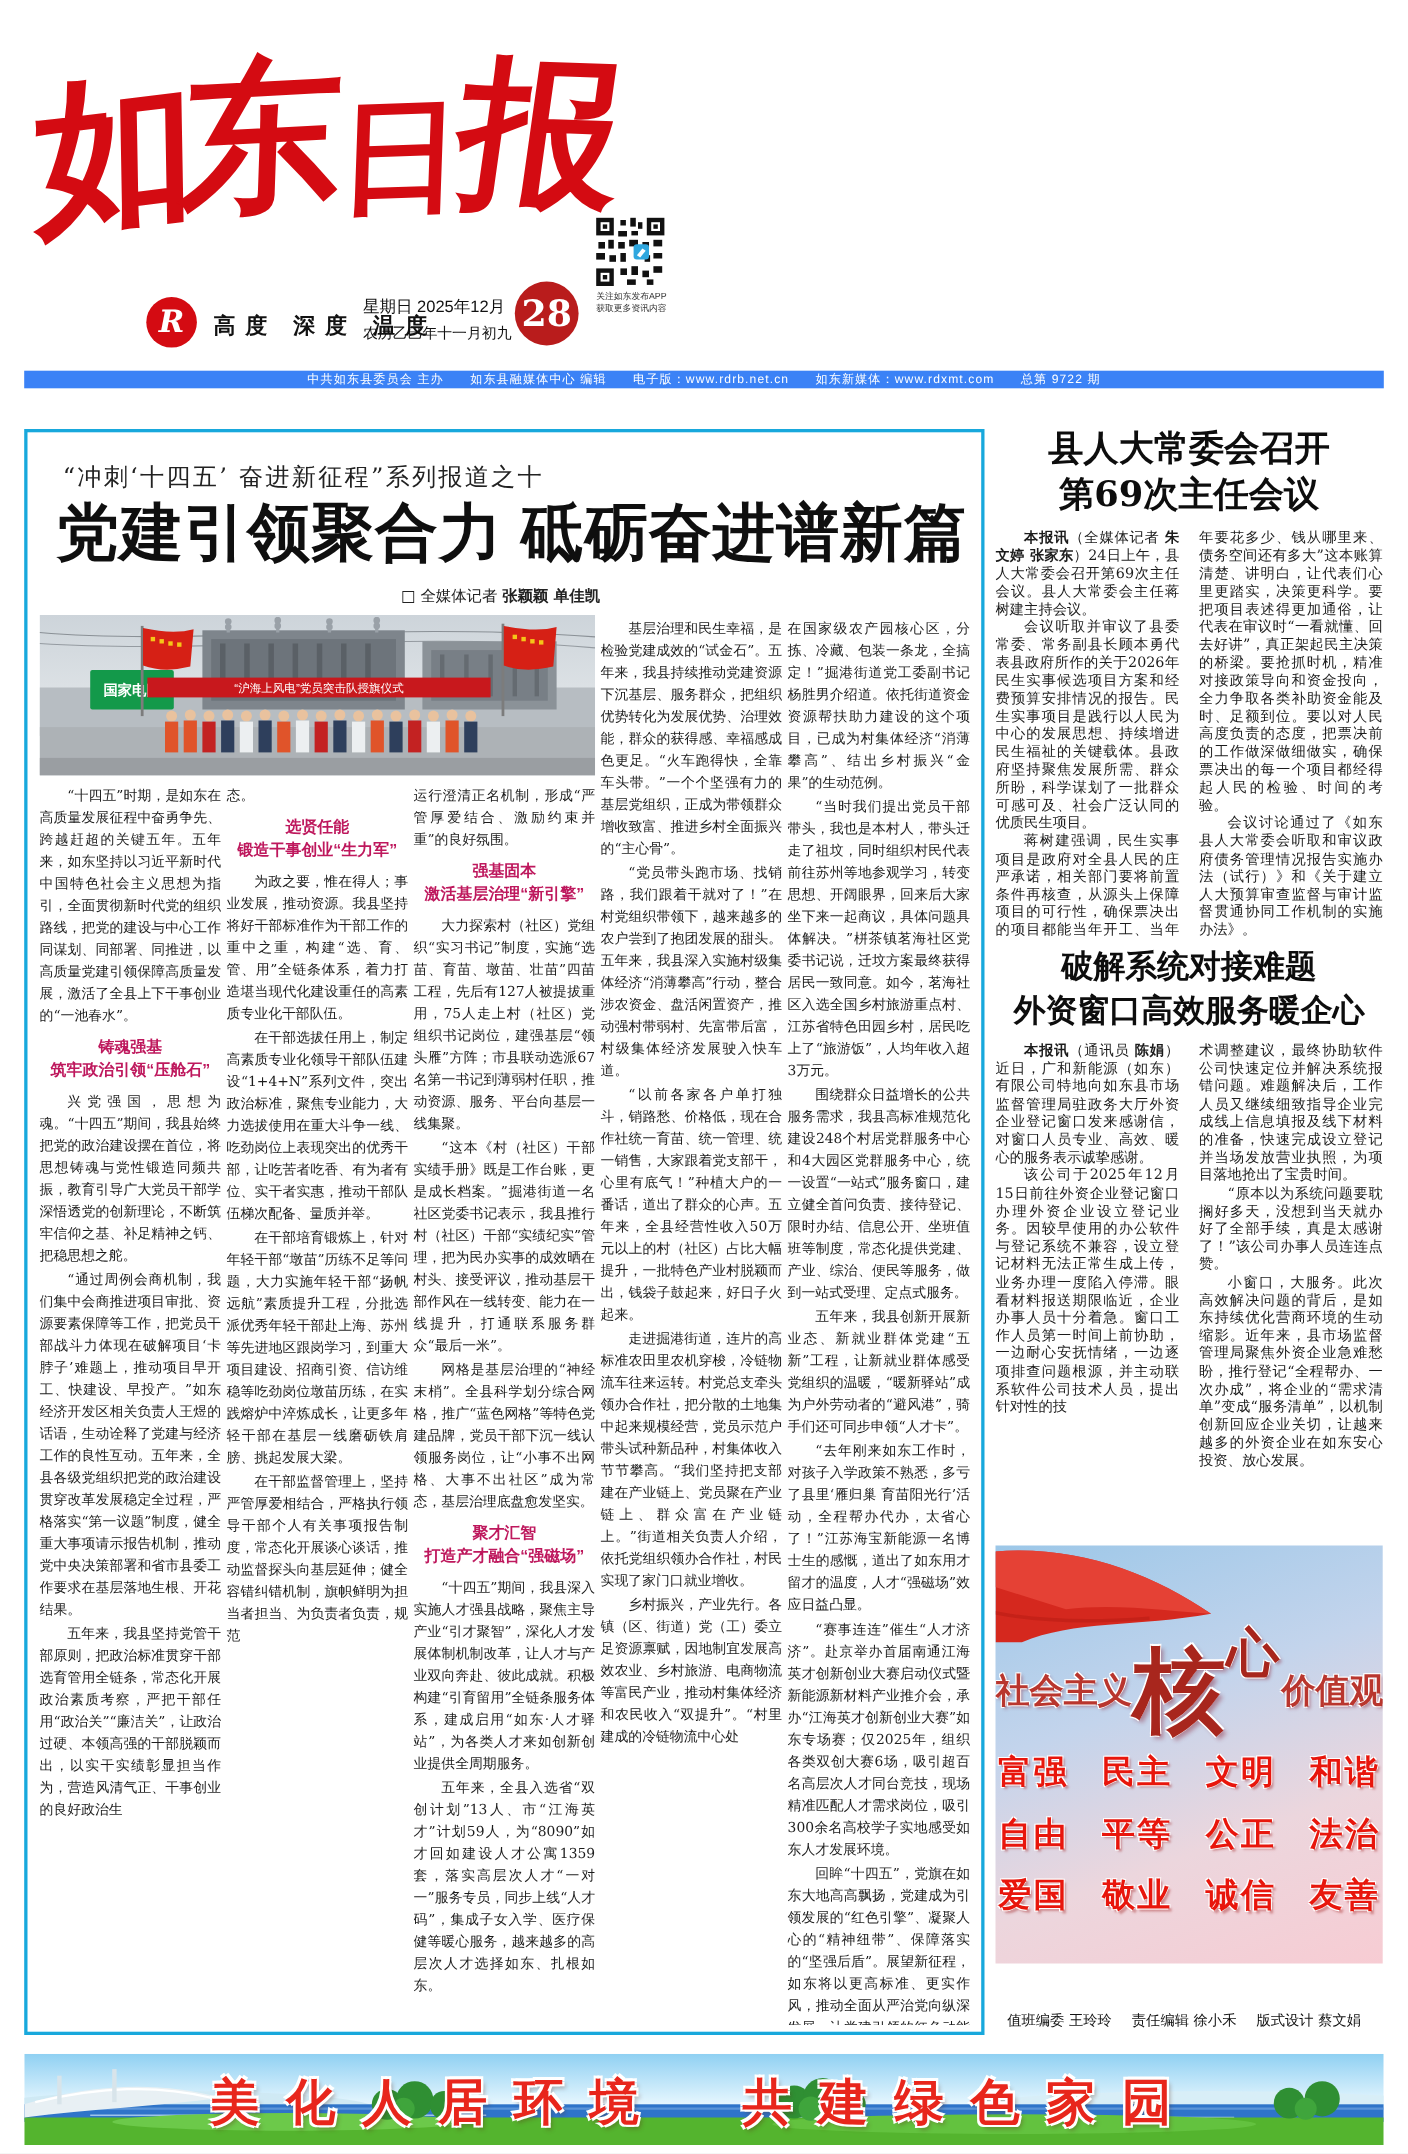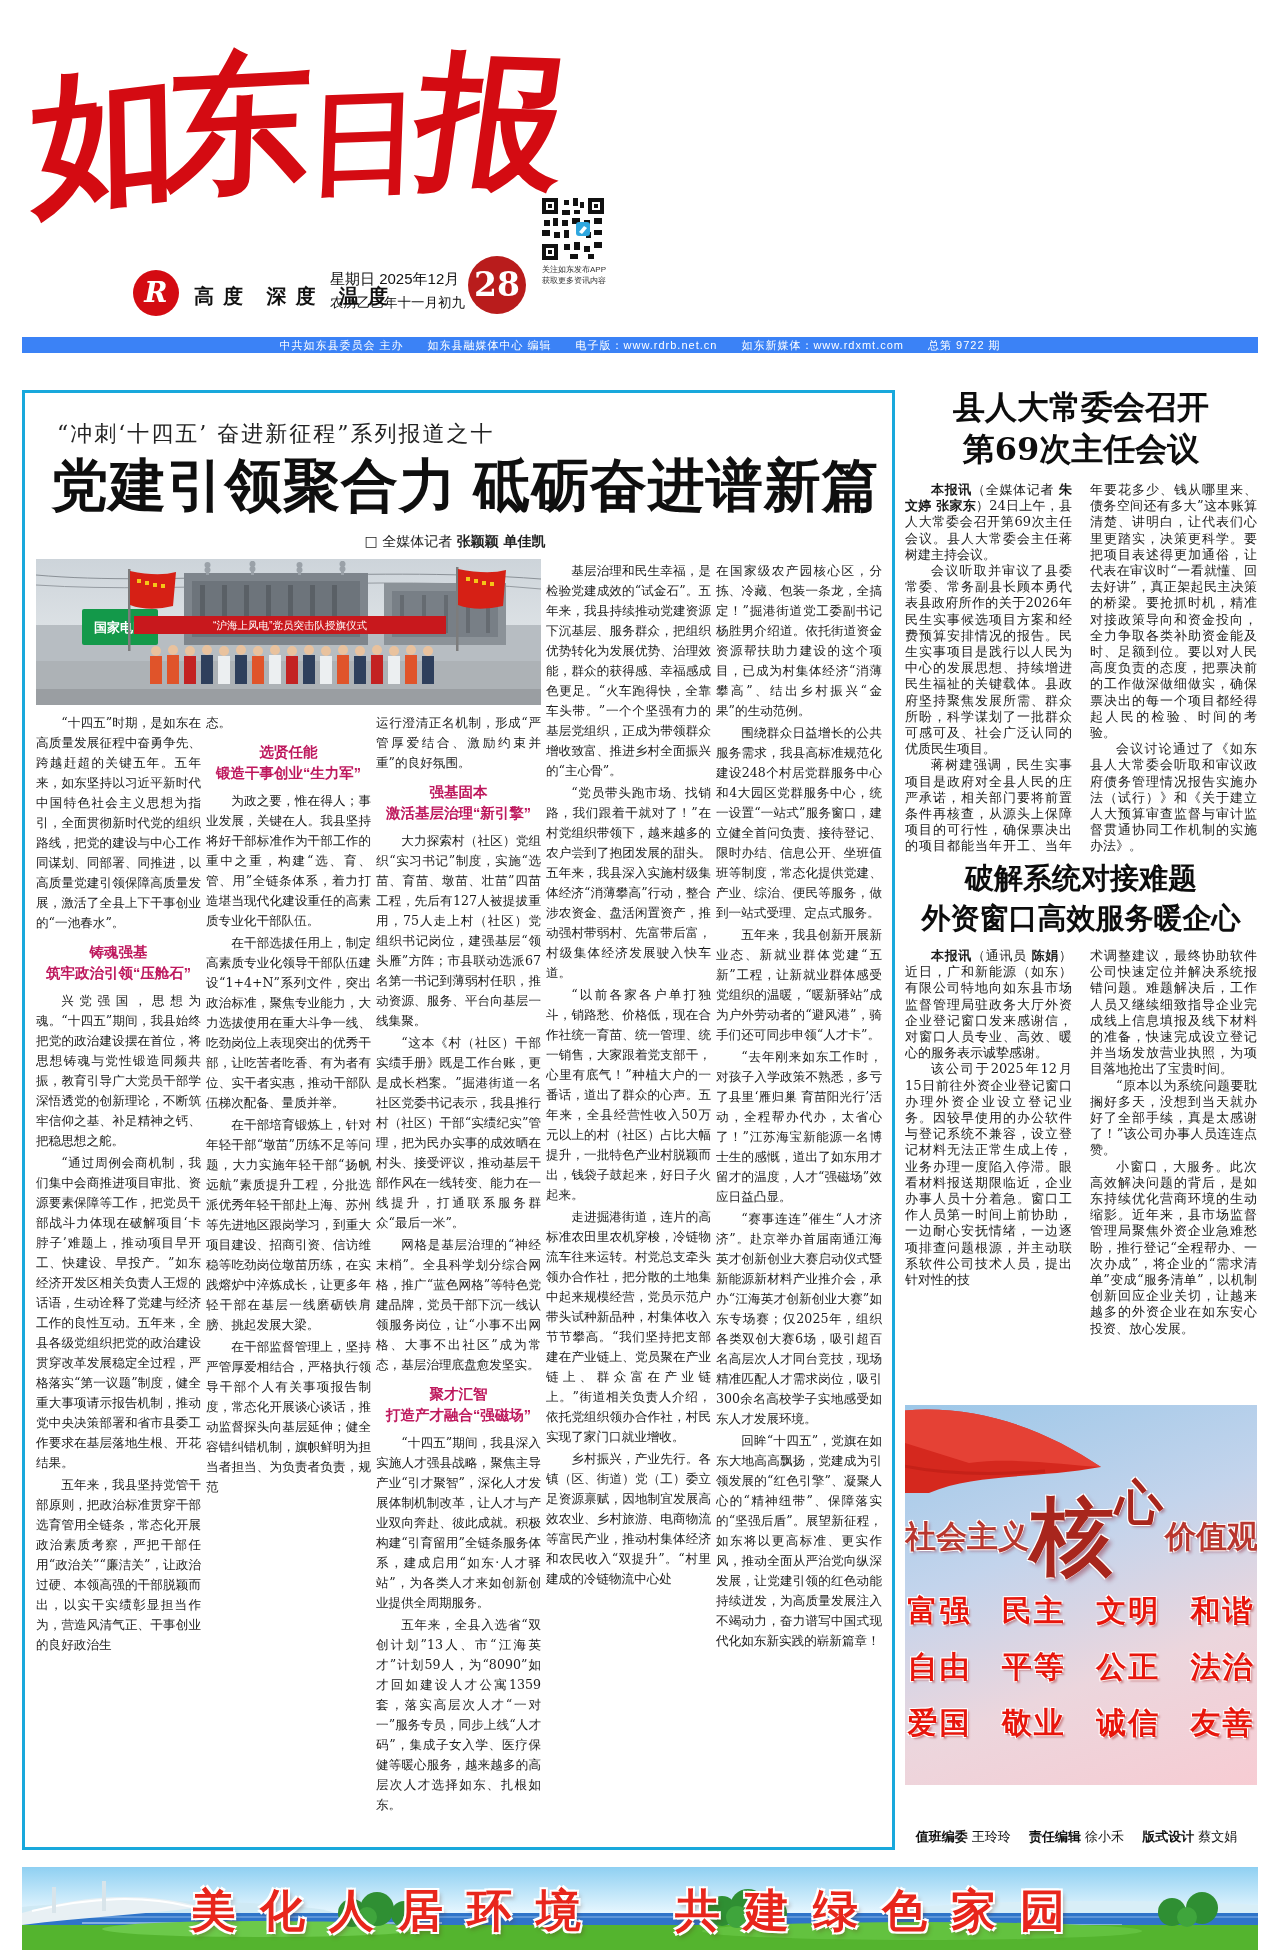--- a/index.html
+++ b/index.html
@@ -92,21 +92,21 @@
   .pt-mid{font-family:"DejaVu Serif",serif;font-weight:900;font-size:48px;color:#a8261d;
       vertical-align:28px;margin-right:2px;
       text-shadow:-1px -1px 0 #fff,1px -1px 0 #fff,-1px 1px 0 #fff,2px 2px 3px rgba(140,40,60,.45);}
   .prow{position:absolute;left:0;width:100%;text-align:center;font-family:"Liberation Sans",sans-serif;
       font-weight:900;font-size:30px;color:#e8160c;word-spacing:20px;letter-spacing:2px;
       text-shadow:-1px -1px 0 #fff,1px -1px 0 #fff,-1px 1px 0 #fff,2px 2px 2px rgba(160,30,30,.4);}
   .pr1{top:186px;} .pr2{top:242px;} .pr3{top:298px;}
 
   
   .credits{left:893px;top:1828px;width:367px;text-align:center;font-size:13px;color:#111;white-space:nowrap;}
-  .credits .lbl{font-family:"Liberation Sans",sans-serif;font-weight:700;}
+  .credits .lbl{font-family:"Liberation Sans",sans-serif;font-weight:400;}
   .credits .nm{font-family:"DejaVu Serif",serif;margin-right:14px;}
   .gbanner{left:22px;top:1867px;width:1236px;height:83px;overflow:hidden;}
   .gbanner svg{position:absolute;top:0;left:0;}
   .gtext{position:absolute;top:14px;left:0;width:100%;text-align:center;white-space:nowrap;
       font-family:"Liberation Sans",sans-serif;font-weight:900;font-size:45px;color:#e8261c;
       letter-spacing:24px;
       text-shadow:-2px -2px 0 #fff,2px -2px 0 #fff,-2px 2px 0 #fff,2px 2px 0 #fff,3px 4px 4px rgba(90,40,20,.35);}
   .gtext .gap{display:inline-block;width:70px;}
 </style>
 </head>
@@ -342,21 +342,21 @@
       <p>“通过周例会商机制，我们集中会商推进项目审批、资源要素保障等工作，把党员干部战斗力体现在破解项目‘卡脖子’难题上，推动项目早开工、快建设、早投产。”如东经济开发区相关负责人王煜的话语，生动诠释了党建与经济工作的良性互动。五年来，全县各级党组织把党的政治建设贯穿改革发展稳定全过程，严格落实“第一议题”制度，健全重大事项请示报告机制，推动党中央决策部署和省市县委工作要求在基层落地生根、开花结果。</p>
       <p>五年来，我县坚持党管干部原则，把政治标准贯穿干部选育管用全链条，常态化开展政治素质考察，严把干部任用“政治关”“廉洁关”，让政治过硬、本领高强的干部脱颖而出，以实干实绩彰显担当作为，营造风清气正、干事创业的良好政治生</p>
     </div>
 
     <div class="abs bcol c2">
       <p class="noindent">态。</p>
       <div class="subhead">
         <div>选贤任能</div>
         <div>锻造干事创业“生力军”</div>
       </div>
-      <p>为政之要，惟在得人；事业发展，关键在人。我县坚持将好干部标准作为干部工作的重中之重，构建“选、育、管、用”全链条体系，着力打造堪当现代化建设重任的高素质专业化干部队伍。</p>
+      <p>为政之要，惟在得人；事业发展，推动资源。我县坚持将好干部标准作为干部工作的重中之重，构建“选、育、管、用”全链条体系，着力打造堪当现代化建设重任的高素质专业化干部队伍。</p>
       <p>在干部选拔任用上，制定高素质专业化领导干部队伍建设“1+4+N”系列文件，突出政治标准，聚焦专业能力，大力选拔使用在重大斗争一线、吃劲岗位上表现突出的优秀干部，让吃苦者吃香、有为者有位、实干者实惠，推动干部队伍梯次配备、量质并举。</p>
       <p>在干部培育锻炼上，针对年轻干部“墩苗”历练不足等问题，大力实施年轻干部“扬帆远航”素质提升工程，分批选派优秀年轻干部赴上海、苏州等先进地区跟岗学习，到重大项目建设、招商引资、信访维稳等吃劲岗位墩苗历练，在实践熔炉中淬炼成长，让更多年轻干部在基层一线磨砺铁肩膀、挑起发展大梁。</p>
       <p>在干部监督管理上，坚持严管厚爱相结合，严格执行领导干部个人有关事项报告制度，常态化开展谈心谈话，推动监督探头向基层延伸；健全容错纠错机制，旗帜鲜明为担当者担当、为负责者负责，规范</p>
     </div>
 
     <div class="abs bcol c3">
       <p class="noindent">运行澄清正名机制，形成“严管厚爱结合、激励约束并重”的良好氛围。</p>
       <div class="subhead">
         <div>强基固本</div>
         <div>激活基层治理“新引擎”</div>
@@ -375,20 +375,21 @@
     <div class="abs bcol c4">
       <p>基层治理和民生幸福，是检验党建成效的“试金石”。五年来，我县持续推动党建资源下沉基层、服务群众，把组织优势转化为发展优势、治理效能，群众的获得感、幸福感成色更足。“火车跑得快，全靠车头带。”一个个坚强有力的基层党组织，正成为带领群众增收致富、推进乡村全面振兴的“主心骨”。</p>
       <p>“党员带头跑市场、找销路，我们跟着干就对了！”在村党组织带领下，越来越多的农户尝到了抱团发展的甜头。五年来，我县深入实施村级集体经济“消薄攀高”行动，整合涉农资金、盘活闲置资产，推动强村带弱村、先富带后富，村级集体经济发展驶入快车道。</p>
       <p>“以前各家各户单打独斗，销路愁、价格低，现在合作社统一育苗、统一管理、统一销售，大家跟着党支部干，心里有底气！”种植大户的一番话，道出了群众的心声。五年来，全县经营性收入50万元以上的村（社区）占比大幅提升，一批特色产业村脱颖而出，钱袋子鼓起来，好日子火起来。</p>
       <p>走进掘港街道，连片的高标准农田里农机穿梭，冷链物流车往来运转。村党总支牵头领办合作社，把分散的土地集中起来规模经营，党员示范户带头试种新品种，村集体收入节节攀高。“我们坚持把支部建在产业链上、党员聚在产业链上、群众富在产业链上。”街道相关负责人介绍，依托党组织领办合作社，村民实现了家门口就业增收。</p>
       <p>乡村振兴，产业先行。各镇（区、街道）党（工）委立足资源禀赋，因地制宜发展高效农业、乡村旅游、电商物流等富民产业，推动村集体经济和农民收入“双提升”。“村里建成的冷链物流中心处</p>
     </div>
 
     <div class="abs bcol c5">
       <p class="noindent">在国家级农产园核心区，分拣、冷藏、包装一条龙，全搞定！”掘港街道党工委副书记杨胜男介绍道。依托街道资金资源帮扶助力建设的这个项目，已成为村集体经济“消薄攀高”、结出乡村振兴“金果”的生动范例。</p>
+      <p>“当时我们提出党员干部带头，我也是本村人，带头迁走了祖坟，同时组织村民代表前往苏州等地参观学习，转变思想、开阔眼界，回来后大家坐下来一起商议，具体问题具体解决。”栟茶镇茗海社区党委书记说，迁坟方案最终获得居民一致同意。如今，茗海社区入选全国乡村旅游重点村、江苏省特色田园乡村，居民吃上了“旅游饭”，人均年收入超3万元。</p>
       <p>围绕群众日益增长的公共服务需求，我县高标准规范化建设248个村居党群服务中心和4大园区党群服务中心，统一设置“一站式”服务窗口，建立健全首问负责、接待登记、限时办结、信息公开、坐班值班等制度，常态化提供党建、产业、综治、便民等服务，做到一站式受理、定点式服务。</p>
       <p>五年来，我县创新开展新业态、新就业群体党建“五新”工程，让新就业群体感受党组织的温暖，“暖新驿站”成为户外劳动者的“避风港”，骑手们还可同步申领“人才卡”。</p>
       <p>“去年刚来如东工作时，对孩子入学政策不熟悉，多亏了县里‘雁归巢 育苗阳光行’活动，全程帮办代办，太省心了！”江苏海宝新能源一名博士生的感慨，道出了如东用才留才的温度，人才“强磁场”效应日益凸显。</p>
       <p>“赛事连连”催生“人才济济”。赴京举办首届南通江海英才创新创业大赛启动仪式暨新能源新材料产业推介会，承办“江海英才创新创业大赛”如东专场赛；仅2025年，组织各类双创大赛6场，吸引超百名高层次人才同台竞技，现场精准匹配人才需求岗位，吸引300余名高校学子实地感受如东人才发展环境。</p>
       <p>回眸“十四五”，党旗在如东大地高高飘扬，党建成为引领发展的“红色引擎”、凝聚人心的“精神纽带”、保障落实的“坚强后盾”。展望新征程，如东将以更高标准、更实作风，推动全面从严治党向纵深发展，让党建引领的红色动能持续迸发，为高质量发展注入不竭动力，奋力谱写中国式现代化如东新实践的崭新篇章！</p>
     </div>
   </section>
 
   <h2 class="abs rtitle r1t" style="margin:0">
     <div>县人大常委会召开</div>

